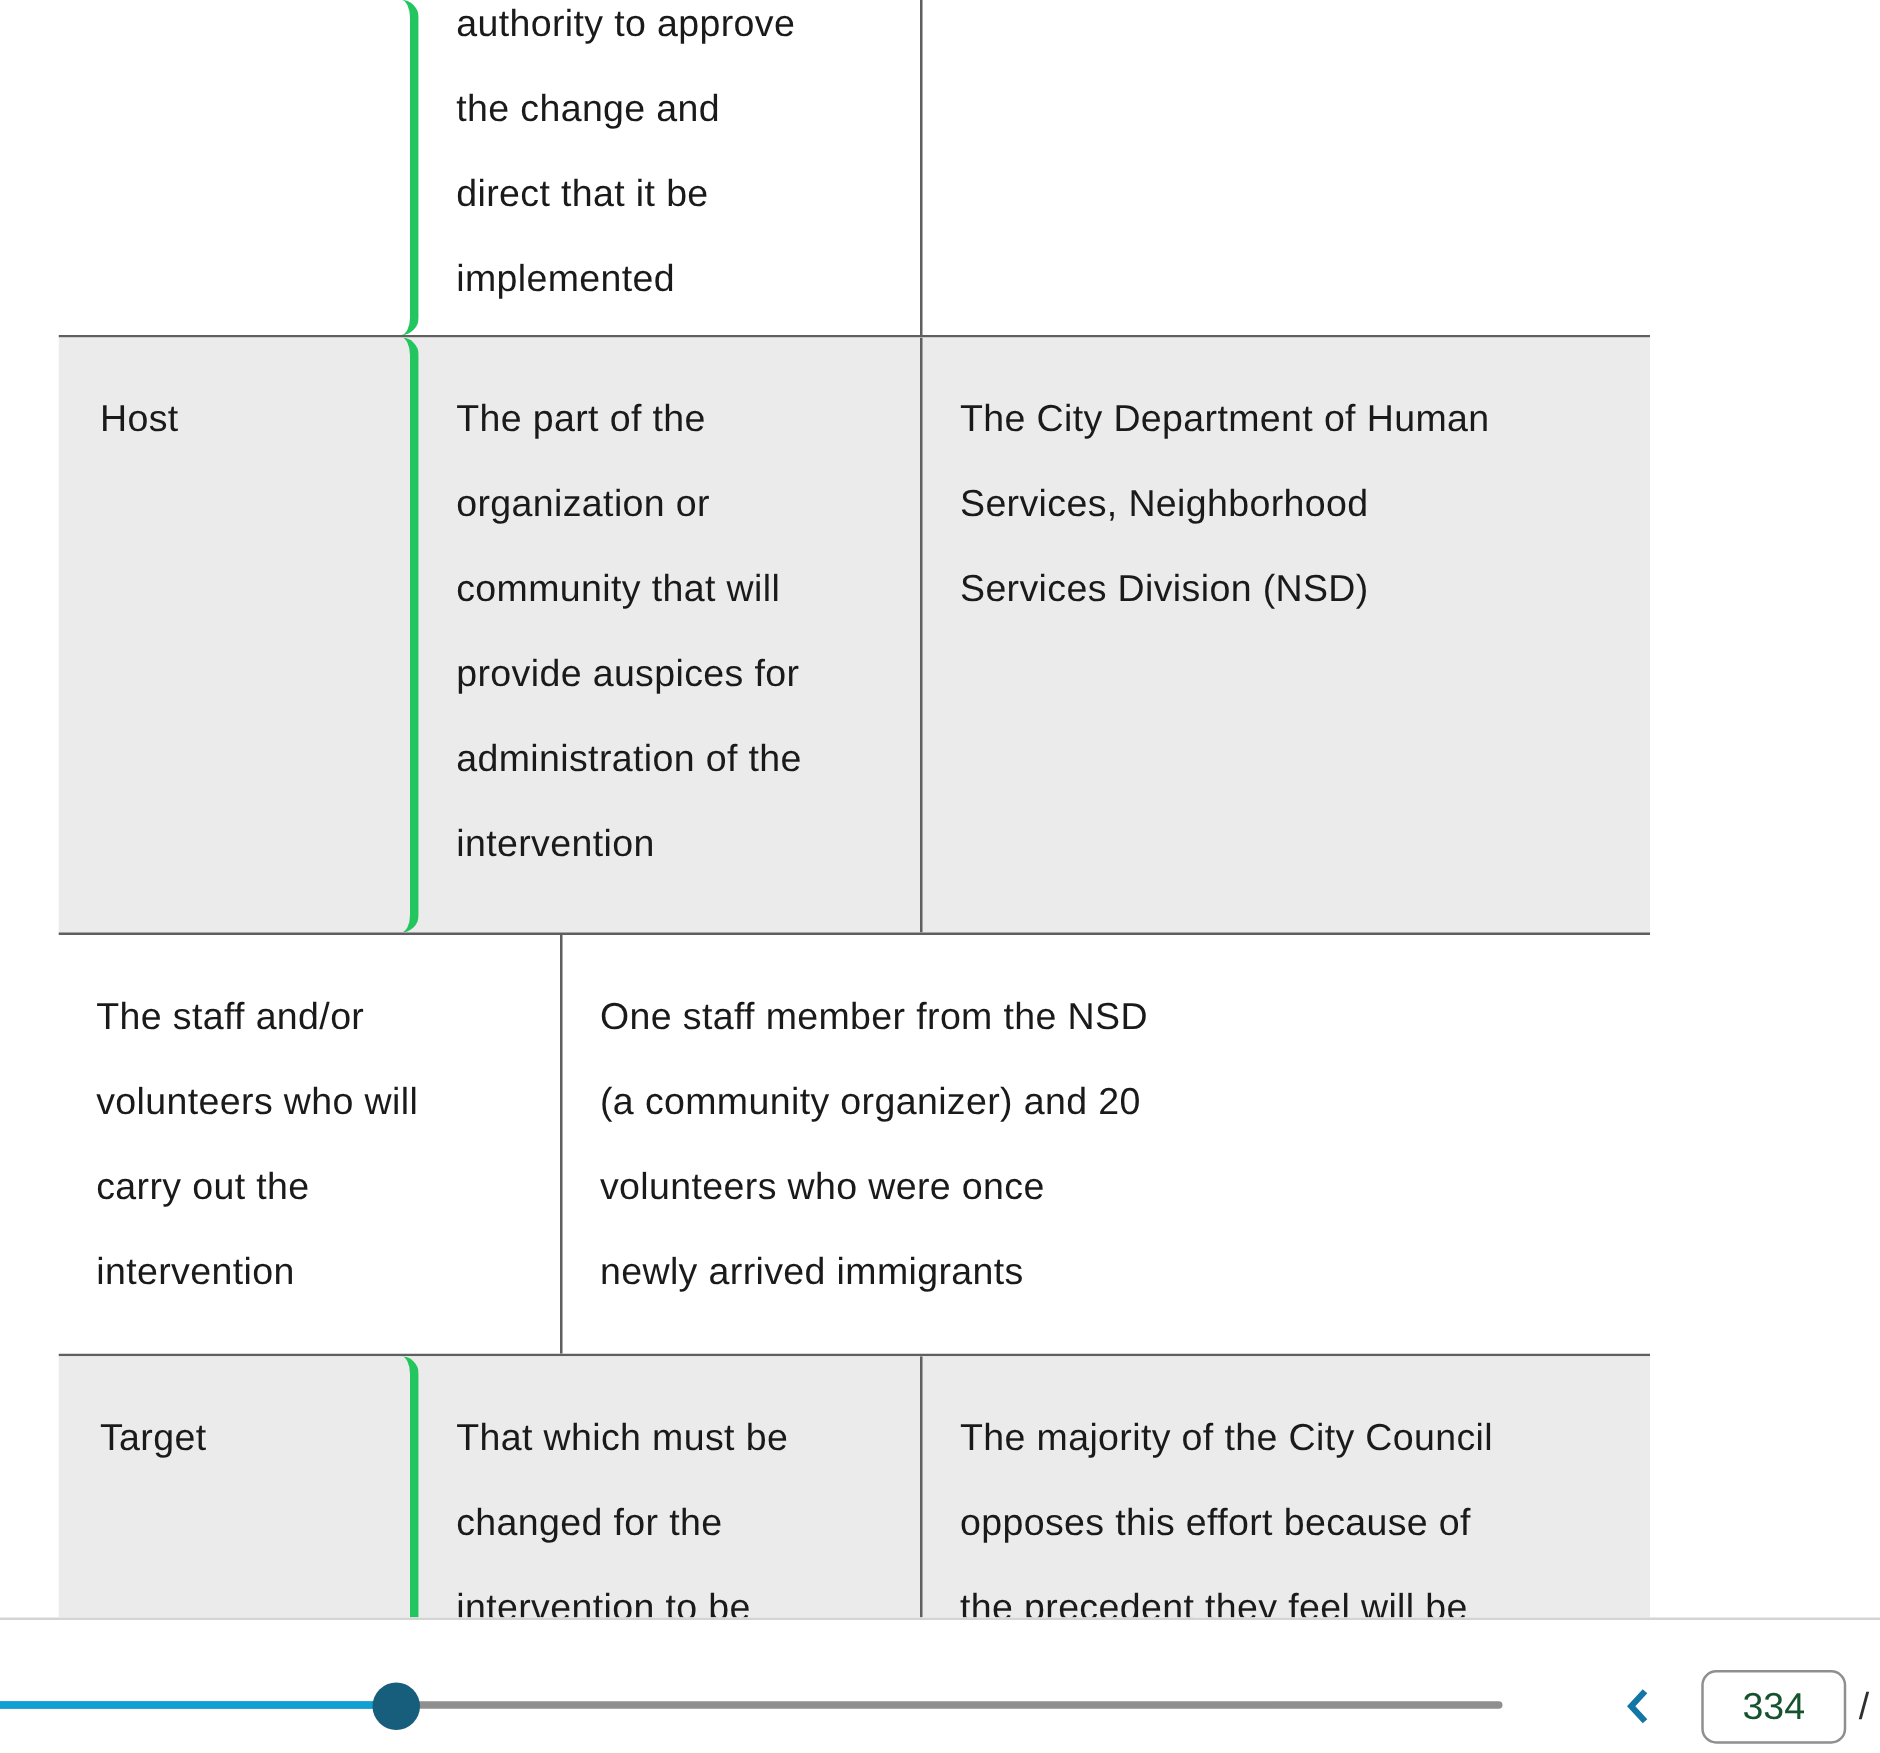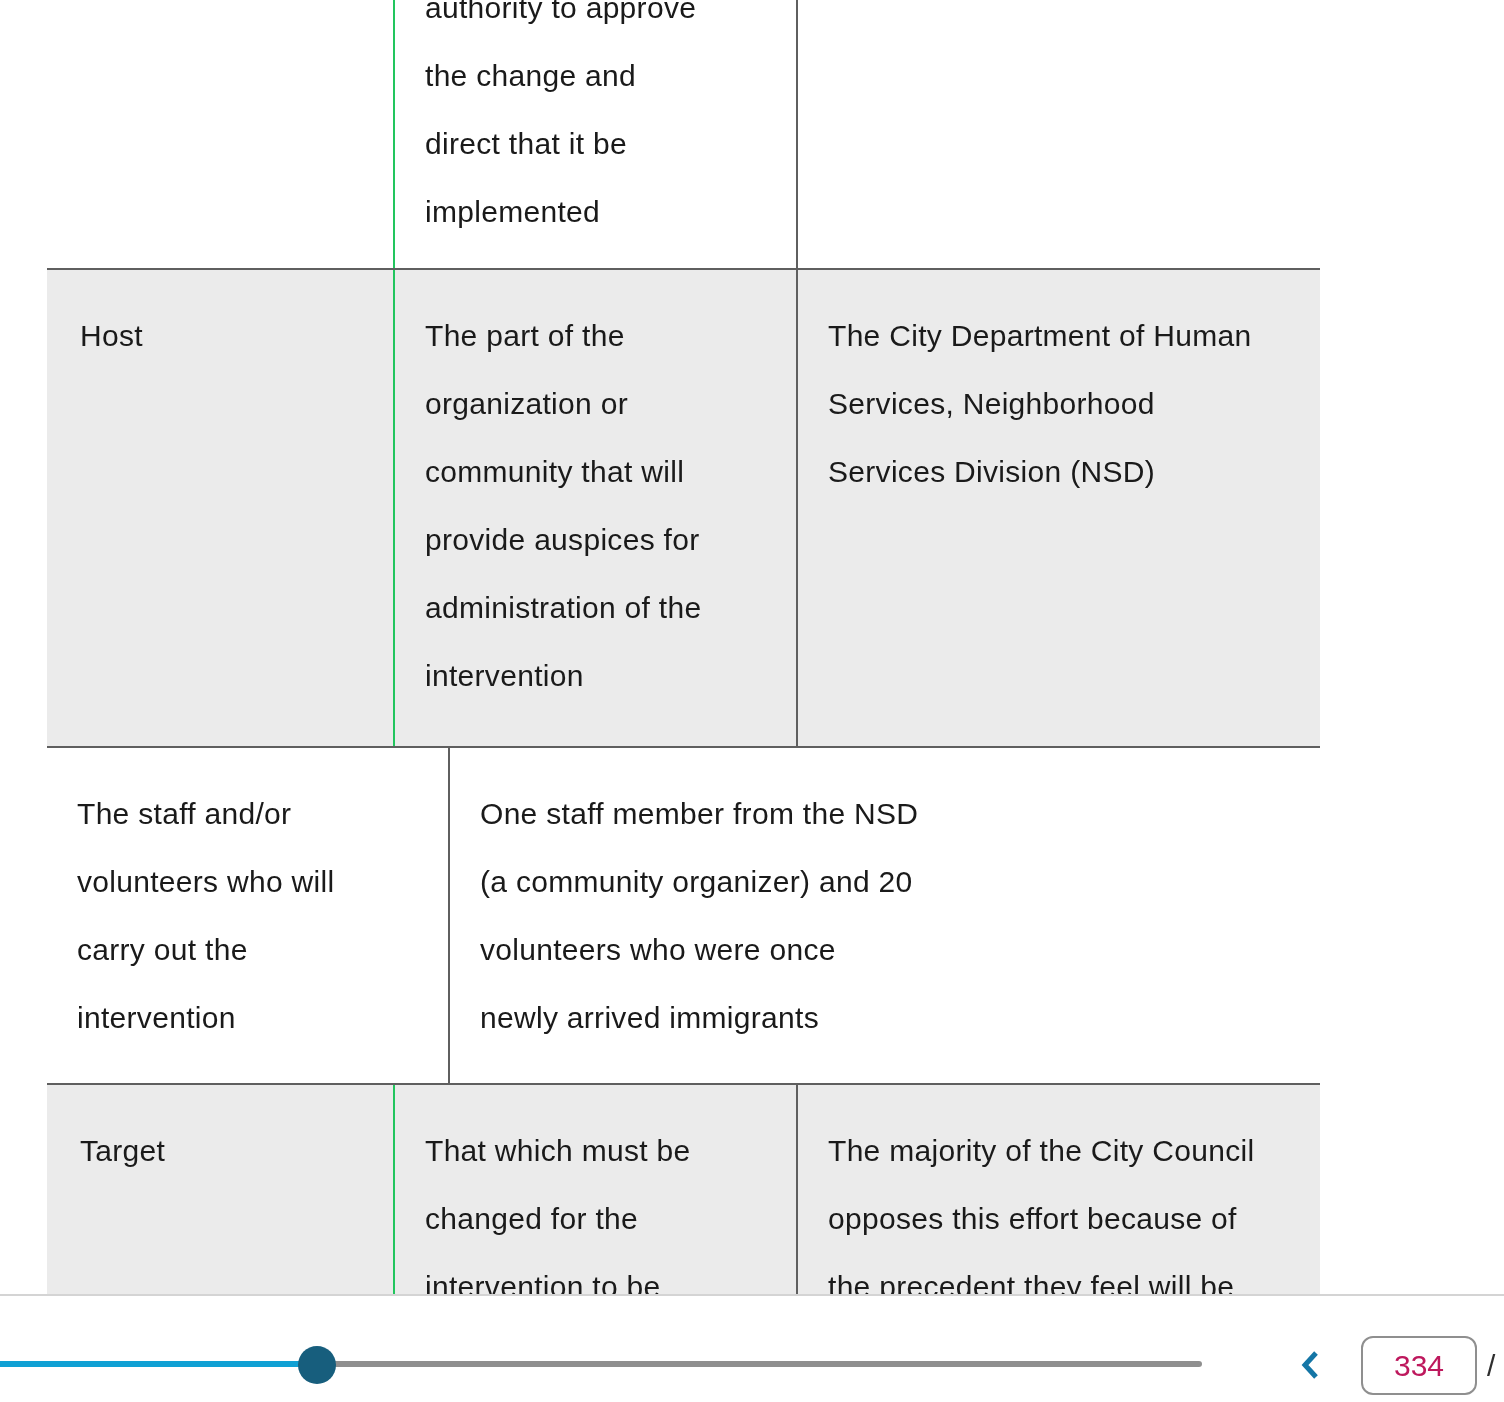--- a/index.html
+++ b/index.html
@@ -22,24 +22,24 @@
   .t-row.row-a{height:268px;}
   .t-row.row-host{height:476px;}
   .t-row.row-impl{height:335px;}
   .t-row.row-target{height:400px;border-bottom:none;}
   .cell{
     box-sizing:border-box;
     font-size:30px;line-height:68px;letter-spacing:.3px;
     white-space:pre-line;
     padding:32px 20px 0 33px;
   }
-  .cell.label{width:348px;border-right:2px solid #22c55e;}
+  .cell.label{width:288px;border-right:7px solid #22c55e;border-radius:14px;}
   .cell.def{width:403px;border-right:2px solid #5f5f5f;padding-left:30px;}
   .cell.ex{flex:1;padding-left:30px;}
-  .row-a .cell{padding-top:4px;}
+  .row-a .cell{padding-top:16px;}
   .row-a .cell .shift-up{display:block;margin-top:-30px;}
   
   .footer{
     position:absolute;left:0;top:1294px;width:1504px;height:108px;
     background:#ffffff;border-top:2px solid #d4d4d4;box-sizing:border-box;
   }
   .slider{position:absolute;left:0;top:0;width:1202px;height:108px;}
   .track{position:absolute;left:0;top:65px;height:6px;width:1202px;
     background:#8f8f8f;border-radius:0 3px 3px 0;}
   .track-filled{position:absolute;left:0;top:65px;height:6px;width:317px;
@@ -49,21 +49,21 @@
   .prev-btn{
     position:absolute;left:1294px;top:50px;width:32px;height:40px;
     background:none;border:none;padding:0;cursor:pointer;
     display:flex;align-items:center;justify-content:center;
   }
   .page-box{
     position:absolute;left:1361px;top:40px;width:116px;height:59px;
     box-sizing:border-box;border:2px solid #8f8f8f;border-radius:12px;
     background:#ffffff;text-align:center;
     font-family:"Liberation Sans","DejaVu Sans",sans-serif;
-    font-size:30px;color:#be185d;outline:none;padding:0;
+    font-size:30px;color:#14532d;outline:none;padding:0;
   }
   .slash{
     position:absolute;left:1487px;top:40px;height:59px;line-height:59px;
     font-size:30px;color:#2f2f2f;
   }
 </style>
 </head>
 <body>
 
 <div class="content">

